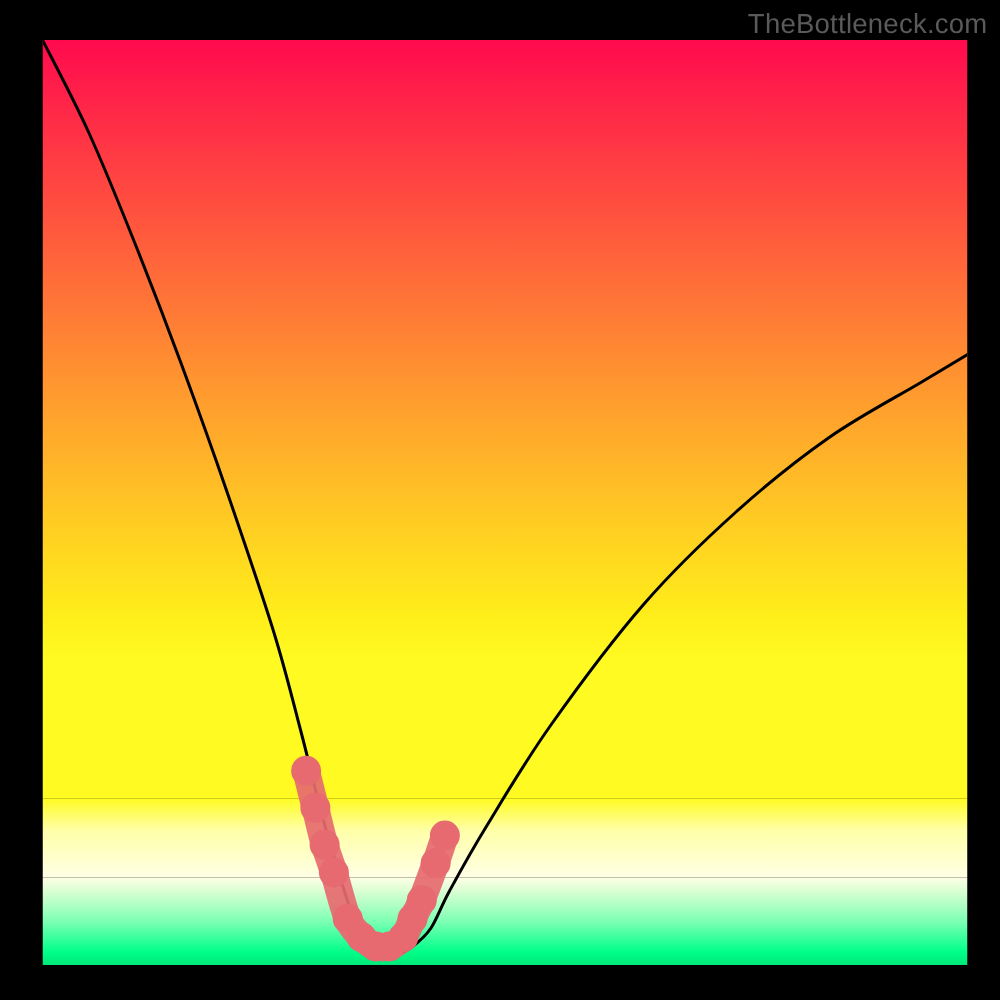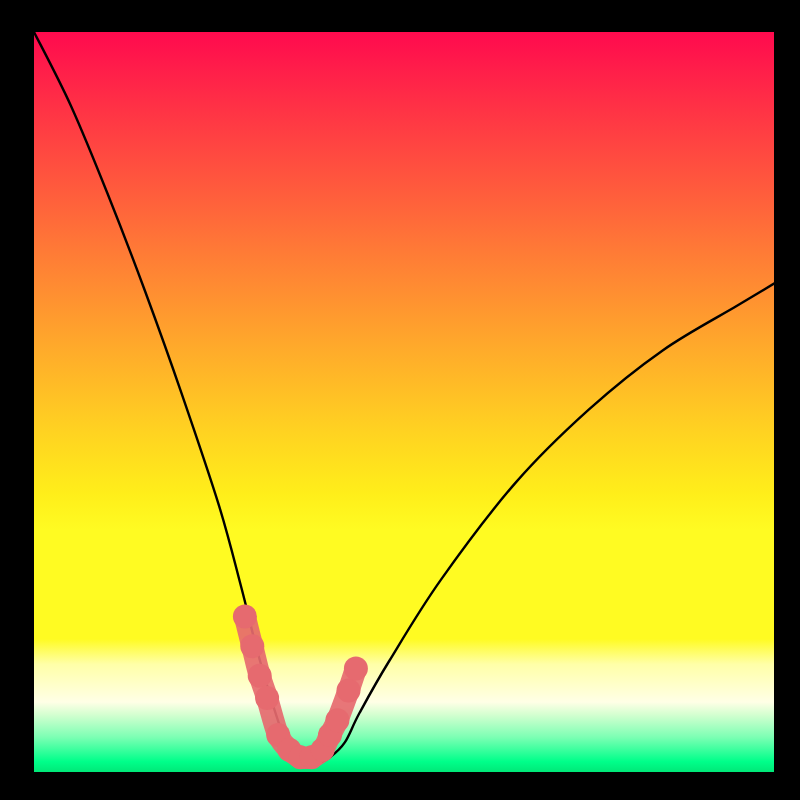--- a/index.html
+++ b/index.html
@@ -73,20 +73,21 @@
   svg.curve {
     position: absolute;
     inset: 0;
   }
 </style>
 </head>
 <body>
 
 <div class="frame">
 
+  <div class="watermark">TheBottleneck.com</div>
 
   <div class="plot-area">
     <div class="gradient-bg">
       <div class="grad-main"></div>
       <div class="grad-pale"></div>
       <div class="grad-green"></div>
     </div>
 
     <svg class="curve" viewBox="0 0 740 740" preserveAspectRatio="none">
       <path id="curve-path" fill="none" stroke="#000" stroke-width="2.4" stroke-linecap="round" d="M 0.0 0.0 C 6.2 12.3, 24.7 46.9, 37.0 74.0 C 49.3 101.1, 61.7 132.0, 74.0 162.8 C 86.3 193.6, 98.7 225.7, 111.0 259.0 C 123.3 292.3, 135.7 326.8, 148.0 362.6 C 160.3 398.4, 175.1 441.5, 185.0 473.6 C 194.9 505.7, 201.0 531.6, 207.2 555.0 C 213.4 578.4, 217.1 595.7, 222.0 614.2 C 226.9 632.7, 231.9 650.0, 236.8 666.0 C 241.7 682.0, 247.9 700.5, 251.6 710.4 C 255.3 720.3, 256.5 721.5, 259.0 725.2 C 261.5 728.9, 263.9 731.4, 266.4 732.6 C 268.9 733.8, 271.3 732.6, 273.8 732.6 C 276.3 732.6, 277.5 733.8, 281.2 732.6 C 284.9 731.4, 291.1 728.9, 296.0 725.2 C 300.9 721.5, 305.9 717.8, 310.8 710.4 C 315.7 703.0, 318.2 694.4, 325.6 680.8 C 333.0 667.2, 341.6 651.2, 355.2 629.0 C 368.8 606.8, 386.0 577.2, 407.0 547.6 C 428.0 518.0, 456.3 479.8, 481.0 451.4 C 505.7 423.0, 530.3 399.6, 555.0 377.4 C 579.7 355.2, 604.3 335.5, 629.0 318.2 C 653.7 300.9, 684.5 284.9, 703.0 273.8 C 721.5 262.7, 733.8 255.3, 740.0 251.6"></path>

